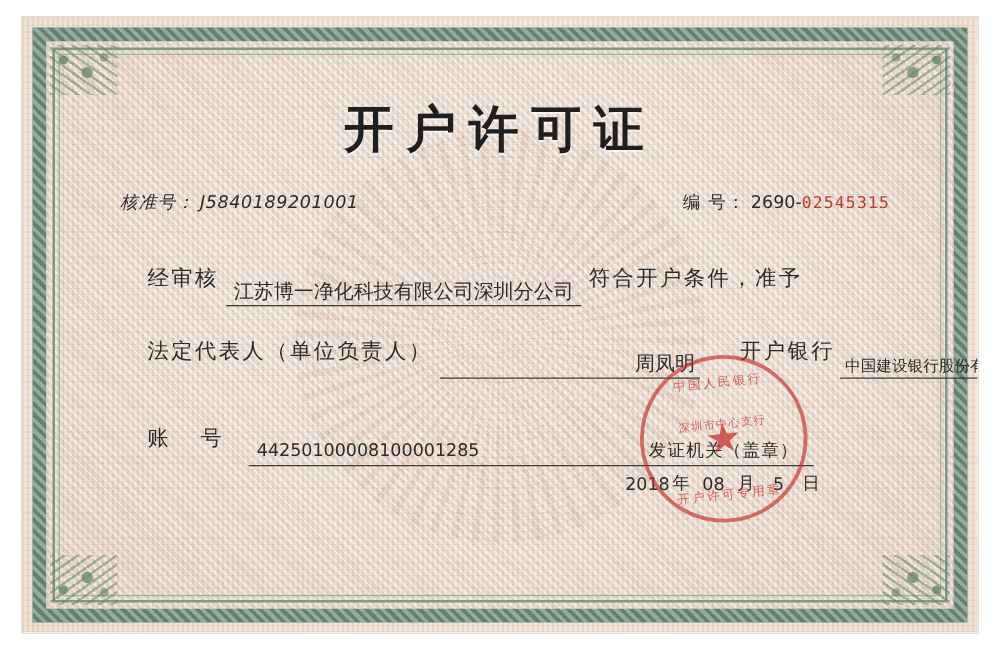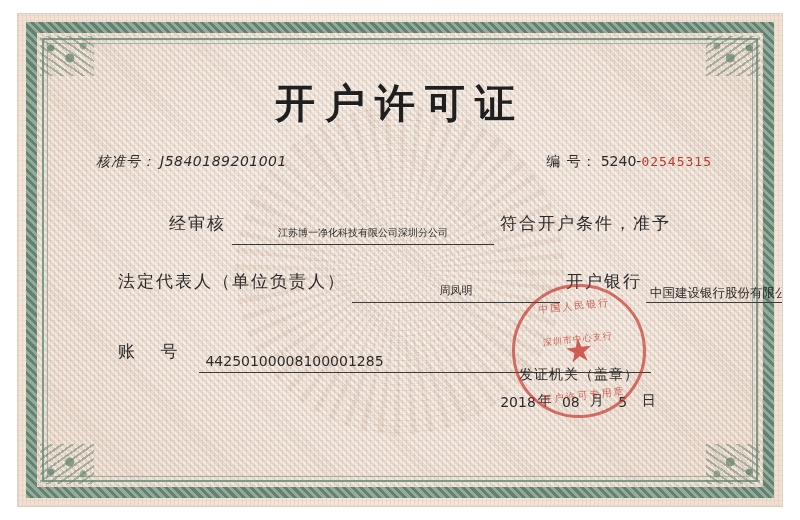--- a/index.html
+++ b/index.html
@@ -160,55 +160,54 @@
     margin-top: 26px;
     padding-left: 60px;
     padding-right: 20px;
     font-size: 17px;
     line-height: 44px;
   }
   .line1 {
     display: flex;
     align-items: flex-end;
     white-space: nowrap;
-    justify-content: center;
   }
   .lead { letter-spacing: 2px; }
   .fill {
     flex: 0 0 auto;
     min-width: 250px;
     border-bottom: 1px solid #3a3a3a;
     text-align: center;
-    font-size: 10px;
+    font-size: 16px;
     padding: 0 6px 1px 6px;
     margin: 0 6px;
     line-height: 20px;
   }
   .tail { letter-spacing: 2px; }
 
   .line2 {
     letter-spacing: 2px;
   }
 
   .line3 {
     margin-top: 14px;
     display: flex;
     align-items: flex-end;
     white-space: nowrap;
   }
   .fill-rep {
     flex: 0 0 200px;
     border-bottom: 1px solid #3a3a3a;
-    text-align: center;
-    font-size: 11px;
+    text-align: right;
+    font-size: 16px;
     padding: 0 4px 1px 4px;
     margin: 0 6px;
     line-height: 20px;
   }
-  .bank-label { letter-spacing: 2px; }
+  .bank-label { letter-spacing: 2px; margin-left: 26px; }
   .fill-bank {
     flex: 0 0 250px;
     border-bottom: 1px solid #3a3a3a;
     font-size: 12.5px;
     line-height: 16px;
     text-align: left;
     padding: 0 2px 1px 4px;
     margin-left: 4px;
     white-space: normal;
   }
@@ -227,21 +226,21 @@
     padding: 0 6px 1px 6px;
     margin-left: 12px;
     line-height: 20px;
     text-align: left;
   }
 
   
   .issue-block {
     position: absolute;
     right: 38px;
-    bottom: 60px;
+    bottom: 74px;
     width: 250px;
     text-align: center;
     font-size: 14px;
     color: #2b2b2b;
   }
   .issue-label { letter-spacing: 1px; }
   .issue-date {
     margin-top: 8px;
     display: flex;
     justify-content: center;
@@ -317,21 +316,21 @@
 
   <div class="content">
 
     <div class="doc-title">开户许可证</div>
 
     <div class="row-codes">
       <div class="approval">
         <span class="label">核准号：</span><span class="value">J5840189201001</span>
       </div>
       <div class="serial">
-        <span class="label">编 号：</span><span class="prefix">5240-</span><span class="red">02545315</span>
+        <span class="label">编 号：</span><span class="prefix">2690-</span><span class="red">02545315</span>
       </div>
     </div>
 
     <div class="body-block">
       <div class="line1">
         <span class="lead">经审核</span>
         <span class="fill">江苏博一净化科技有限公司深圳分公司</span>
         <span class="tail">符合开户条件，准予</span>
       </div>
 

